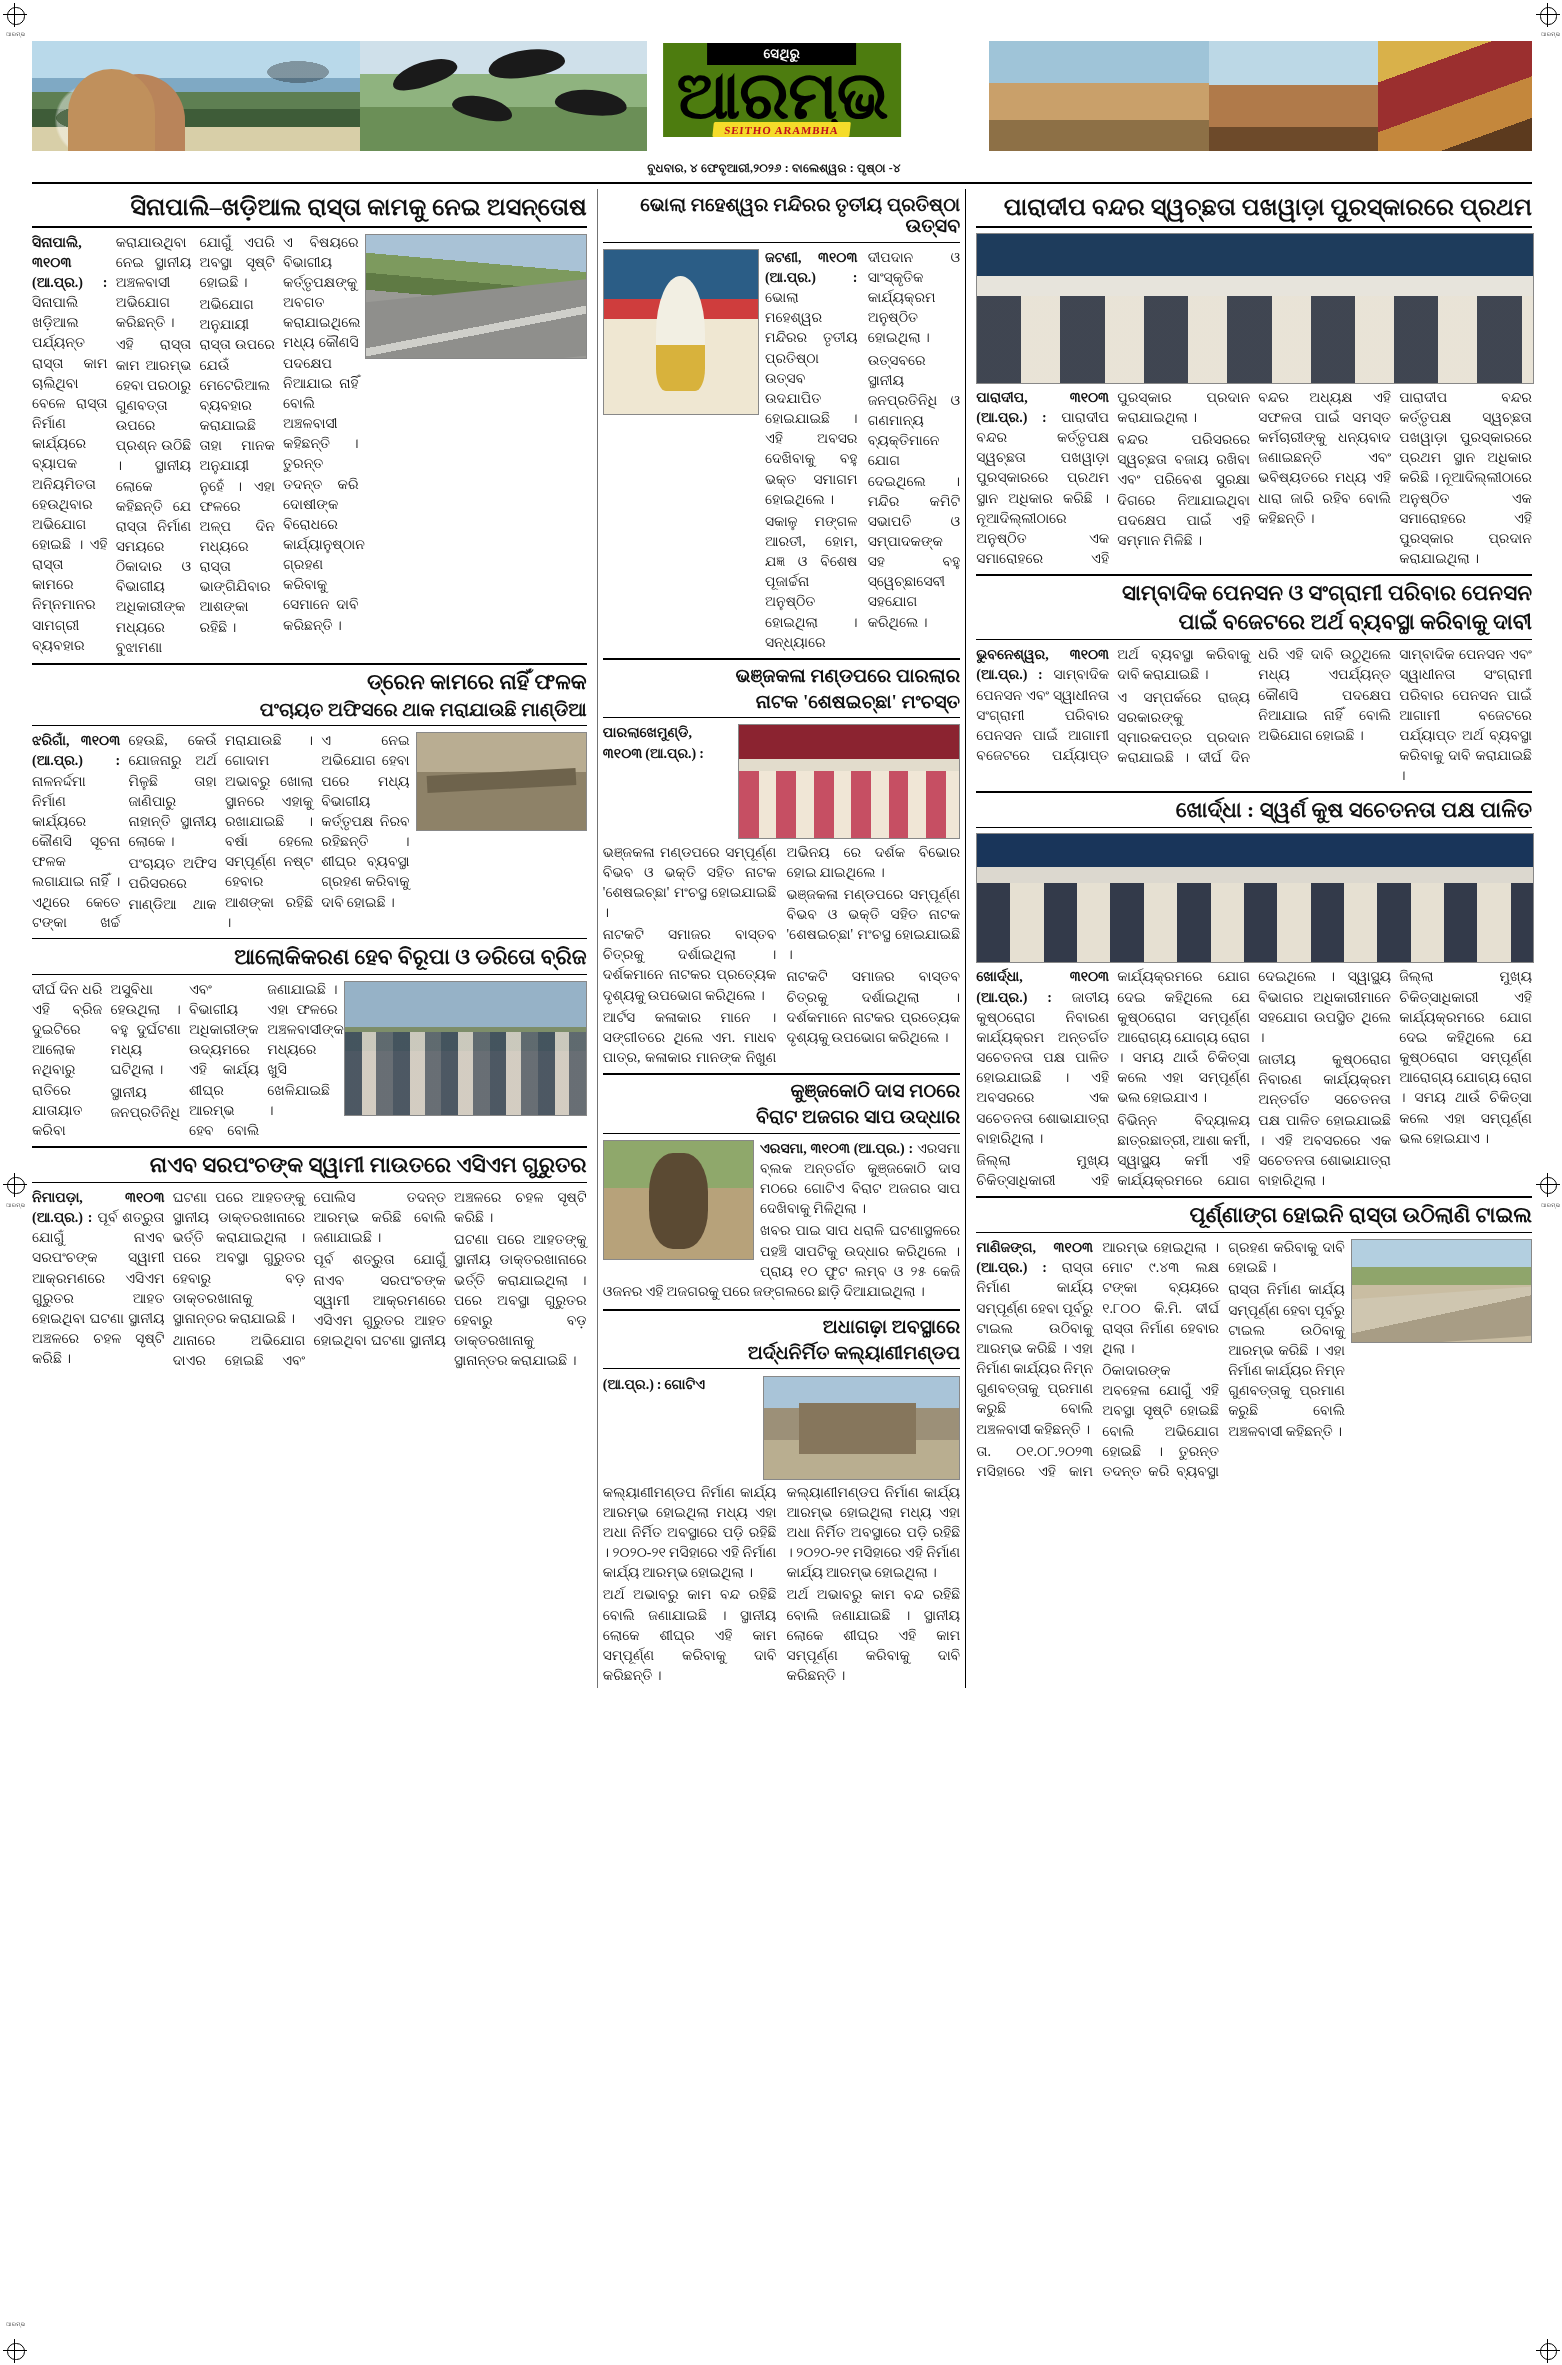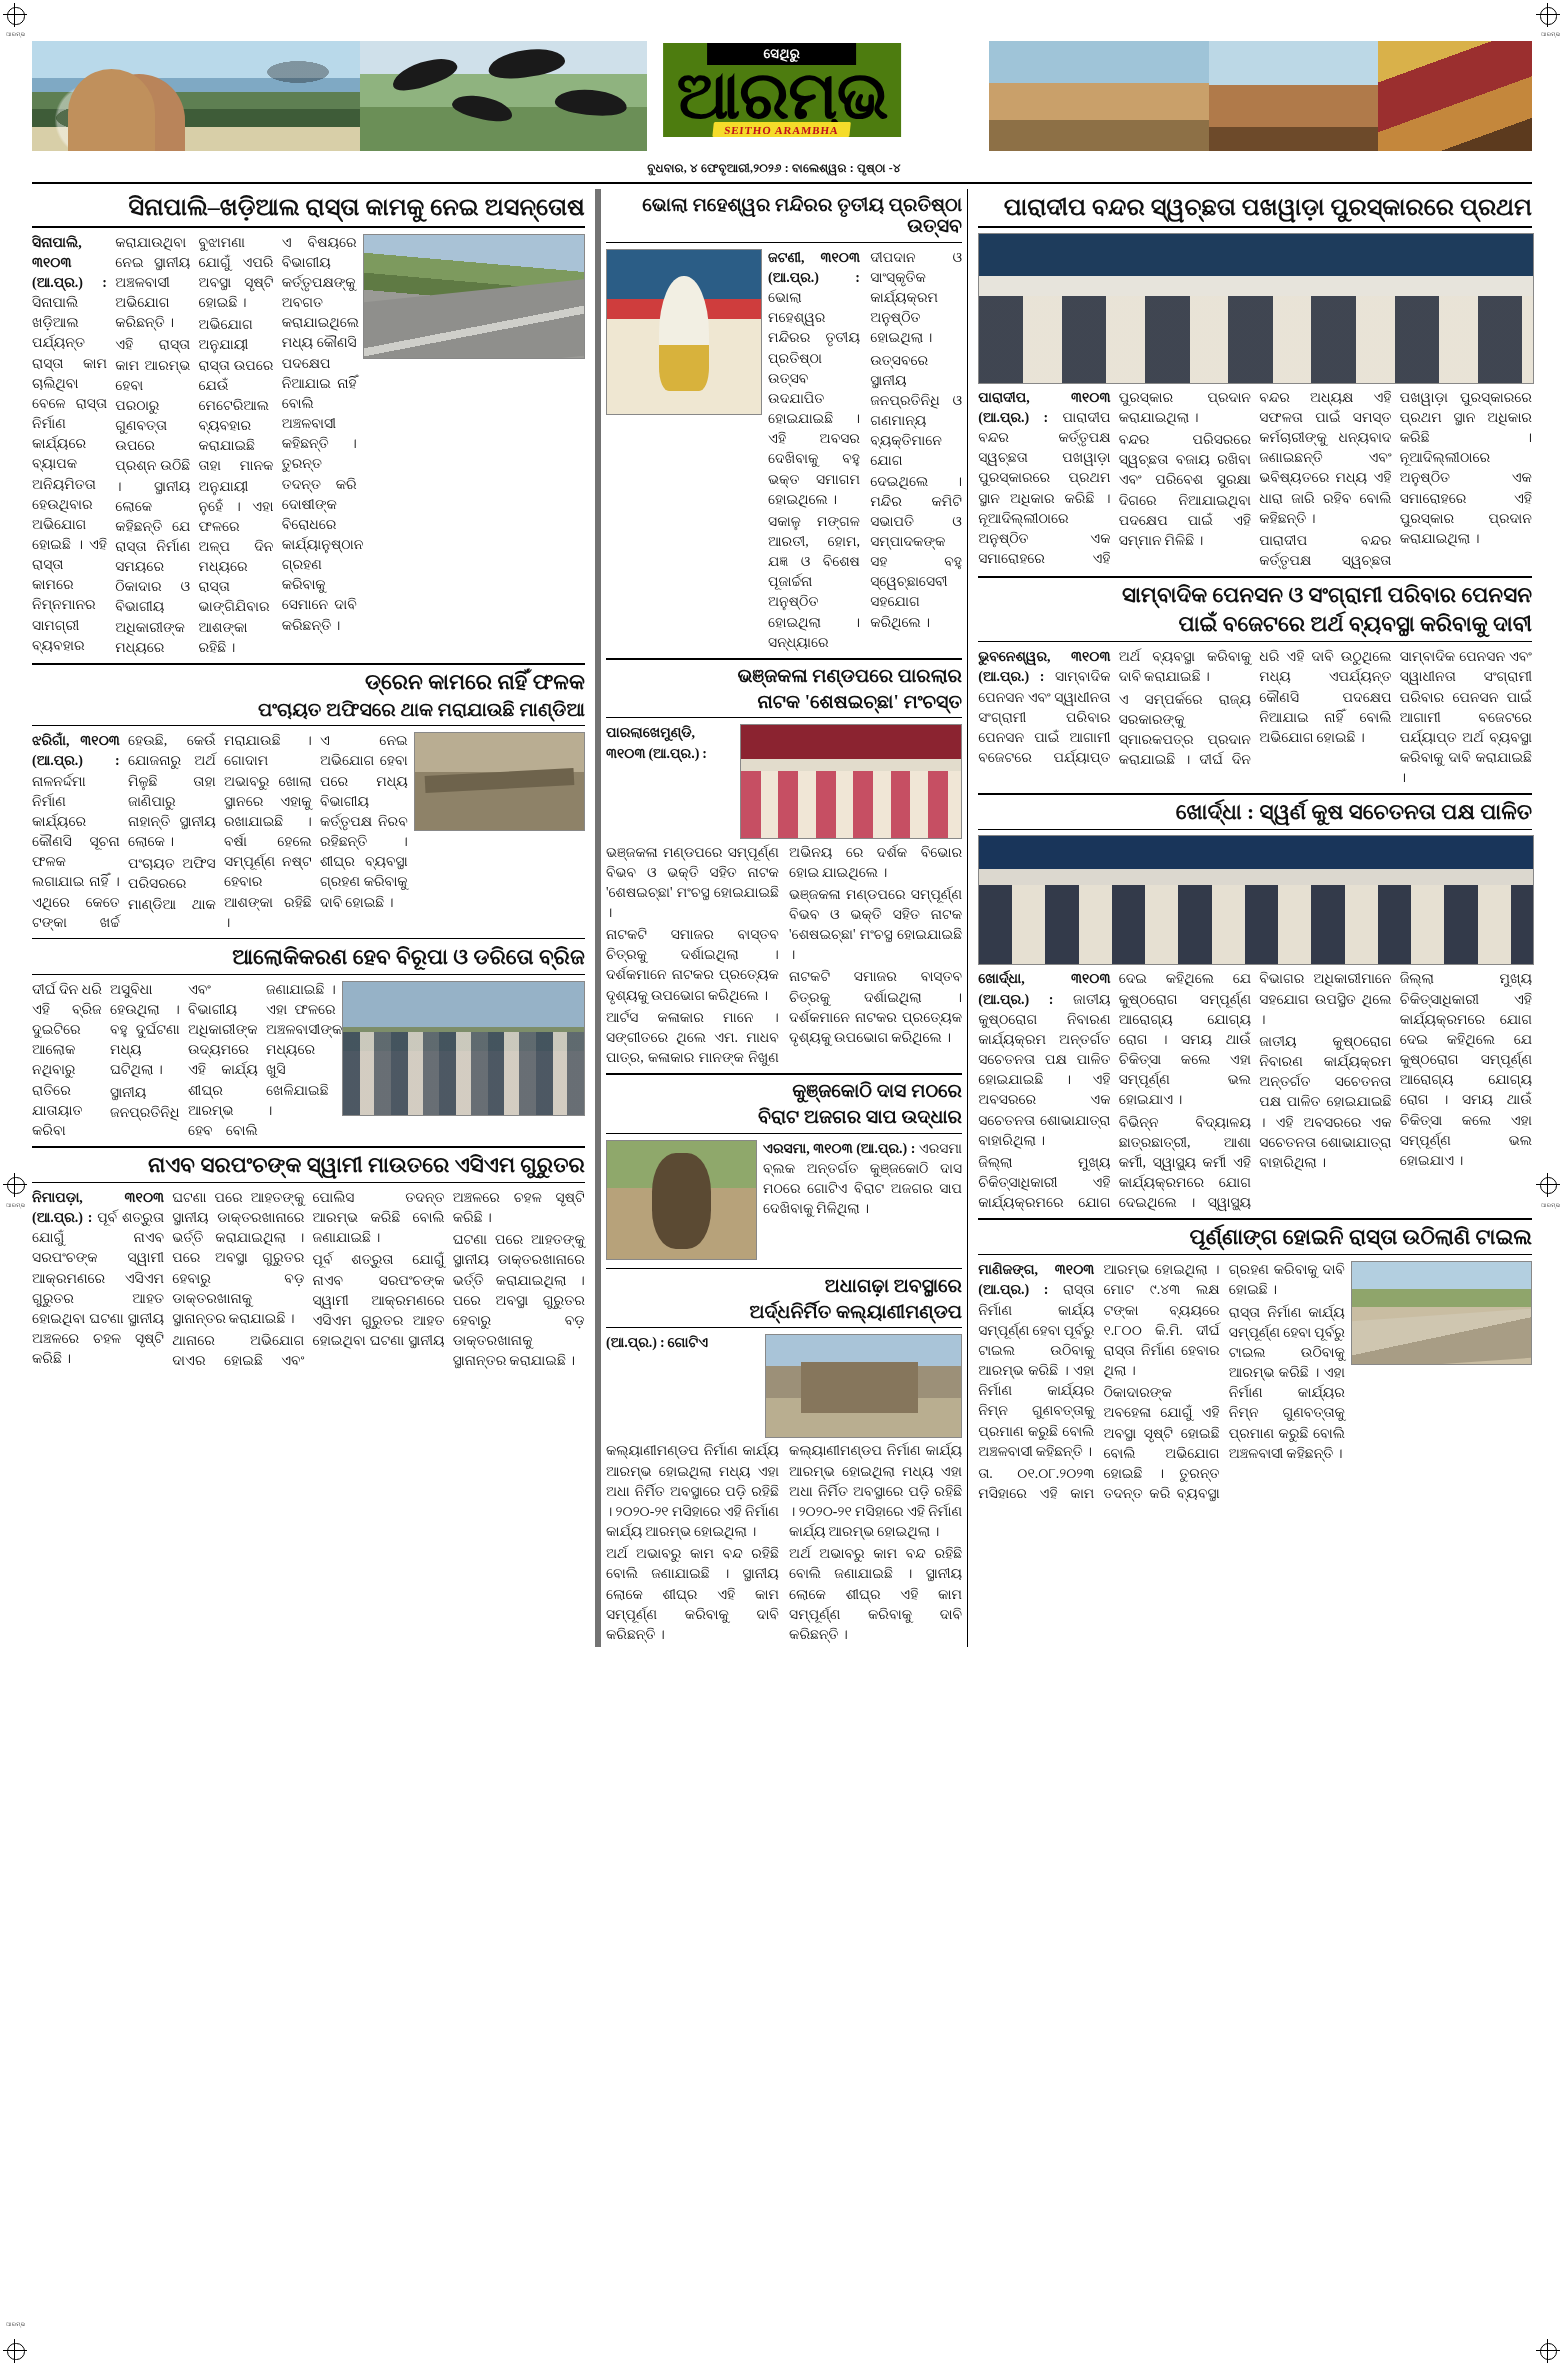--- a/index.html
+++ b/index.html
@@ -52,21 +52,21 @@
   .logo-tag{display:inline-block;background:#f5dc2a;color:#c0111b;font-weight:bold;
     font-size:10.8px;letter-spacing:1px;padding:1.5px 11.3px;margin-top:-5.1px;
     transform:skewX(-6deg);border-radius:1.5px;position:relative;z-index:3;}
   .dateline{position:absolute;left:0;right:16px;top:129px;text-align:center;font-size:11.8px;font-weight:bold;letter-spacing:0.2px;}
   .mh-rule{position:absolute;left:0;right:0;top:150px;height:2px;background:#000;}
 
   
   .grid{position:absolute;left:0;top:157px;width:1500px;display:flex;gap:0;}
   .col{position:relative;}
   .col.c1{width:562px;padding-right:10.2px;}
-  .col.c2{width:362px;padding:0 5px;border-left:6px solid #737373;border-right:1px solid #000;}
+  .col.c2{width:362px;padding:0 5px;border-left:1px solid #737373;border-right:1px solid #000;}
   .col.c3{width:563px;padding-left:10.2px;}
 
   
   .hl{font-weight:bold;line-height:1.12;text-align:right;margin:5.1px 0 4.1px;}
   .hl.big{font-size:24px;}
   .hl.mid{font-size:21.5px;}
   .hl.sm{font-size:19px;}
   .rule{height:1.5px;background:#000;margin:5.1px 0;}
   .rule.thin{height:1px;}
 
@@ -273,20 +273,21 @@
 
       <div class="rule"></div>
 
       <div>
         <div class="hl sm">କୁଞ୍ଜକୋଠି ଦାସ ମଠରେ</div>
         <div class="hl sm">ବିରାଟ ଅଜଗର ସାପ ଉଦ୍ଧାର</div>
         <div class="rule thin"></div>
         <div class="photo snake wrapL" style="width:149px;height:118px;"></div>
         <div class="body">
           <p><b>ଏରସମା, ୩୧୦୩ (ଆ.ପ୍ର.) :</b> <span>ଏରସମା ବ୍ଲକ ଅନ୍ତର୍ଗତ କୁଞ୍ଜକୋଠି ଦାସ ମଠରେ ଗୋଟିଏ ବିରାଟ ଅଜଗର ସାପ ଦେଖିବାକୁ ମିଳିଥିଲା ।</span></p>
+          <p>ଖବର ପାଇ ସାପ ଧରାଳି ଘଟଣାସ୍ଥଳରେ ପହଞ୍ଚି ସାପଟିକୁ ଉଦ୍ଧାର କରିଥିଲେ । ପ୍ରାୟ ୧୦ ଫୁଟ ଲମ୍ବ ଓ ୨୫ କେଜି ଓଜନର ଏହି ଅଜଗରକୁ ପରେ ଜଙ୍ଗଲରେ ଛାଡ଼ି ଦିଆଯାଇଥିଲା ।</p>
         </div>
         <div class="clear"></div>
       </div>
 
       <div class="rule"></div>
 
       <div>
         <div class="hl sm">ଅଧାଗଢ଼ା ଅବସ୍ଥାରେ</div>
         <div class="hl sm">ଅର୍ଦ୍ଧନିର୍ମିତ କଲ୍ୟାଣୀମଣ୍ଡପ</div>
         <div class="rule thin"></div>

